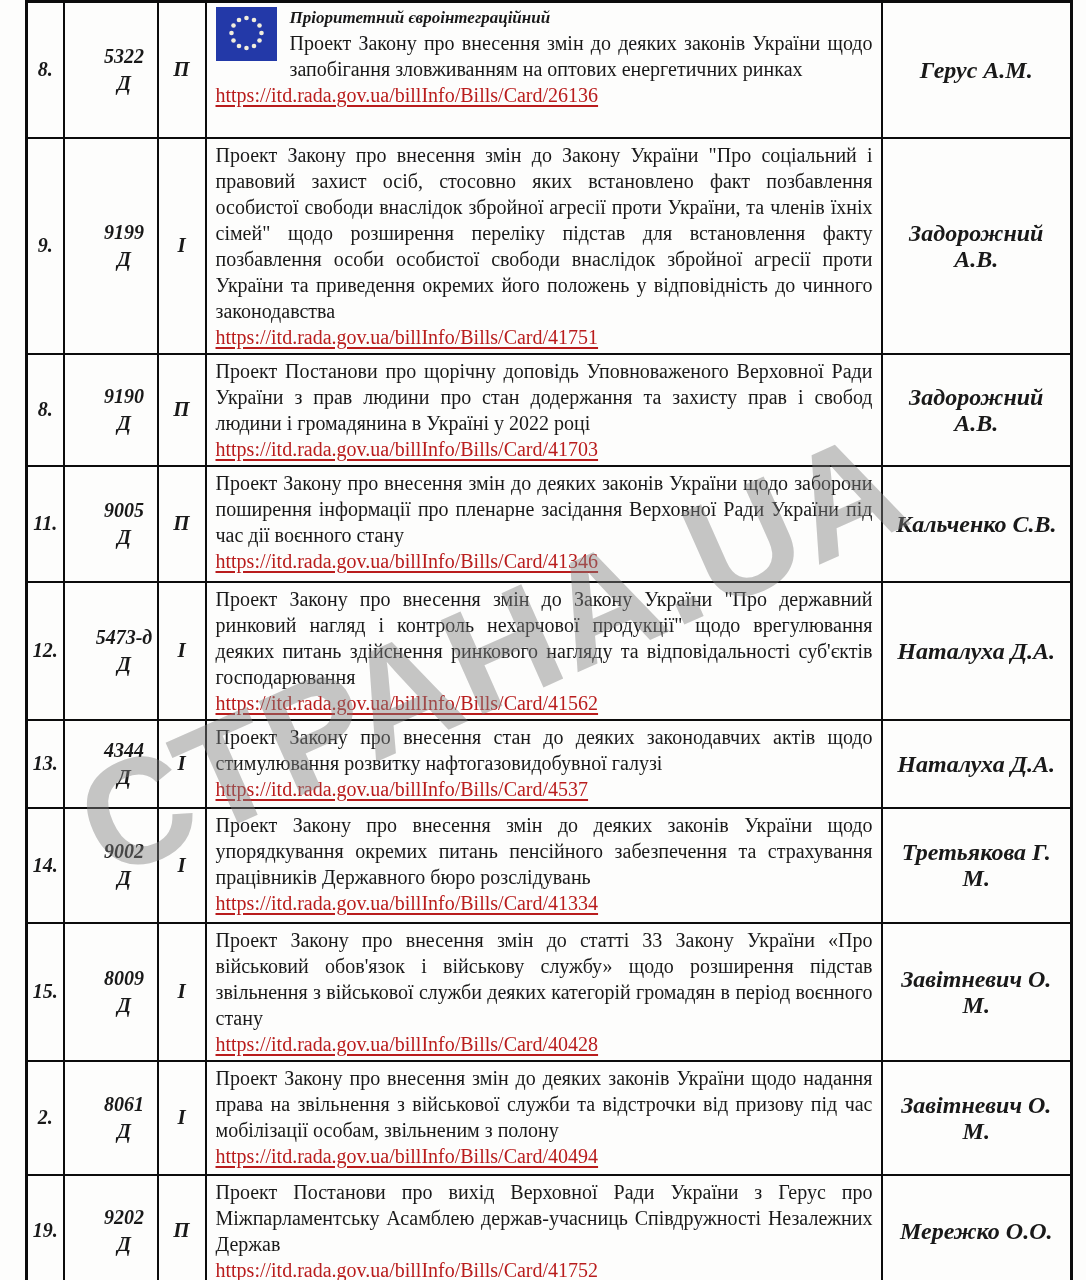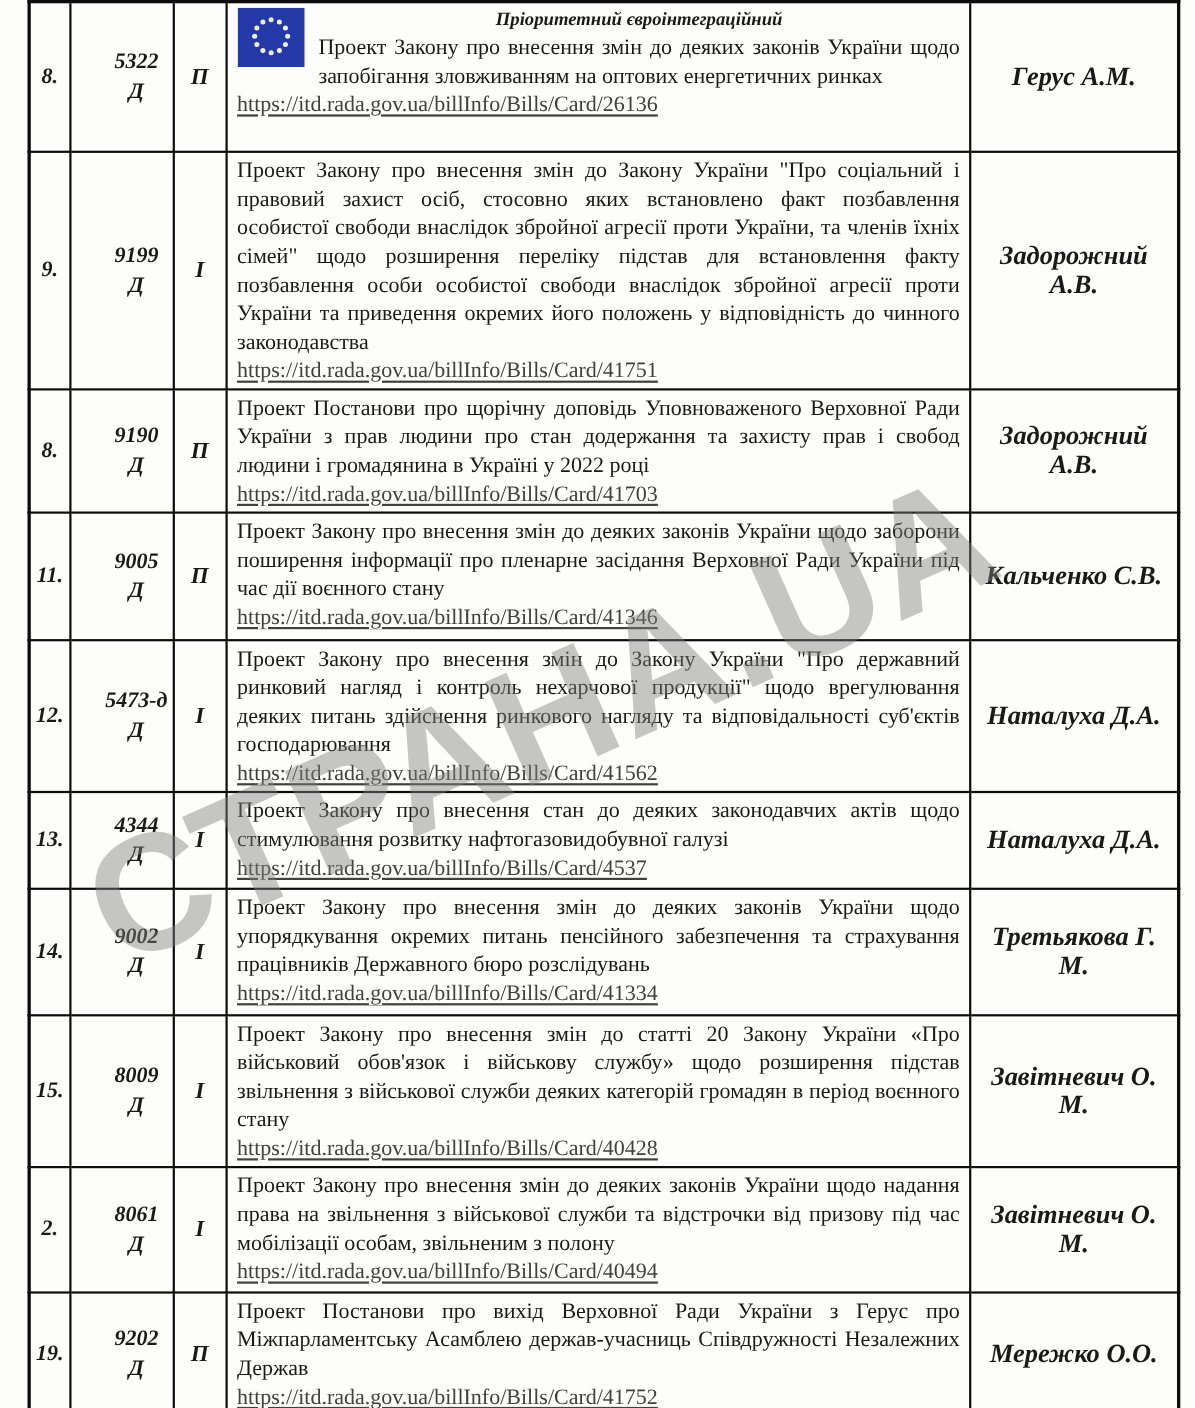--- a/index.html
+++ b/index.html
@@ -9,23 +9,23 @@
   table.bills{border:3px solid #0c0c0c;}
   table.bills td{border:2px solid #0c0c0c;overflow:hidden;}
   td.c-num{text-align:center;vertical-align:middle;font-weight:bold;font-style:italic;font-size:20px;line-height:25px;}
   td.c-bill{text-align:center;vertical-align:middle;font-weight:bold;font-style:italic;font-size:20px;line-height:27px;padding-left:28px;}
   td.c-type{text-align:center;vertical-align:middle;font-weight:bold;font-style:italic;font-size:21px;}
   td.c-desc{vertical-align:top;padding:3px 8px 3px 9px;font-size:20px;line-height:26px;text-align:justify;}
   td.c-author{text-align:center;vertical-align:middle;font-weight:bold;font-style:italic;font-size:24px;line-height:26px;padding:0 4px;}
   .pre{white-space:pre-line;}
   .flag{float:left;width:61px;height:54px;margin:1px 13px 4px 0;display:block;}
   .flag svg{display:block;}
-  .marker{display:block;font-weight:bold;font-style:italic;font-size:17px;line-height:24px;text-align:center;margin-left:14px;}
+  .marker{display:block;font-weight:bold;font-style:italic;font-size:17px;line-height:24px;text-align:left;margin-left:14px;}
   .title{display:block;}
-  a.link{display:block;text-align:left;color:#404040;text-decoration:underline;text-underline-offset:3px;cursor:pointer;}
+  a.link{display:block;text-align:left;color:#b91c1c;text-decoration:underline;text-underline-offset:3px;cursor:pointer;}
   .watermark{position:absolute;left:118px;top:752px;z-index:9;pointer-events:none;
              font-family:"Liberation Sans","DejaVu Sans",sans-serif;font-weight:bold;
              font-size:150px;line-height:150px;letter-spacing:2px;white-space:nowrap;
              color:rgba(128,128,128,0.45);transform:rotate(-24deg);transform-origin:0 100%;}
 </style>
 </head>
 <body>
 
 <div id="page">
   <table class="bills">
@@ -196,21 +196,21 @@
       <span>15.</span>
     </td>
     <td class="c-bill">
       <span class="pre">8009
 Д</span>
     </td>
     <td class="c-type">
       <span>І</span>
     </td>
     <td class="c-desc">
-      <span class="title">Проект Закону про внесення змін до статті 20 Закону України «Про військовий обов'язок і військову службу» щодо розширення підстав звільнення з військової служби деяких категорій громадян в період воєнного стану</span>
+      <span class="title">Проект Закону про внесення змін до статті 33 Закону України «Про військовий обов'язок і військову службу» щодо розширення підстав звільнення з військової служби деяких категорій громадян в період воєнного стану</span>
       <a class="link" href="#">https://itd.rada.gov.ua/billInfo/Bills/Card/40428</a>
     </td>
     <td class="c-author">
       <span class="pre">Завітневич О. М.</span>
     </td>
         </tr>
         <tr style="height: 114px;">
     <td class="c-num">
       <span>2.</span>
     </td>

